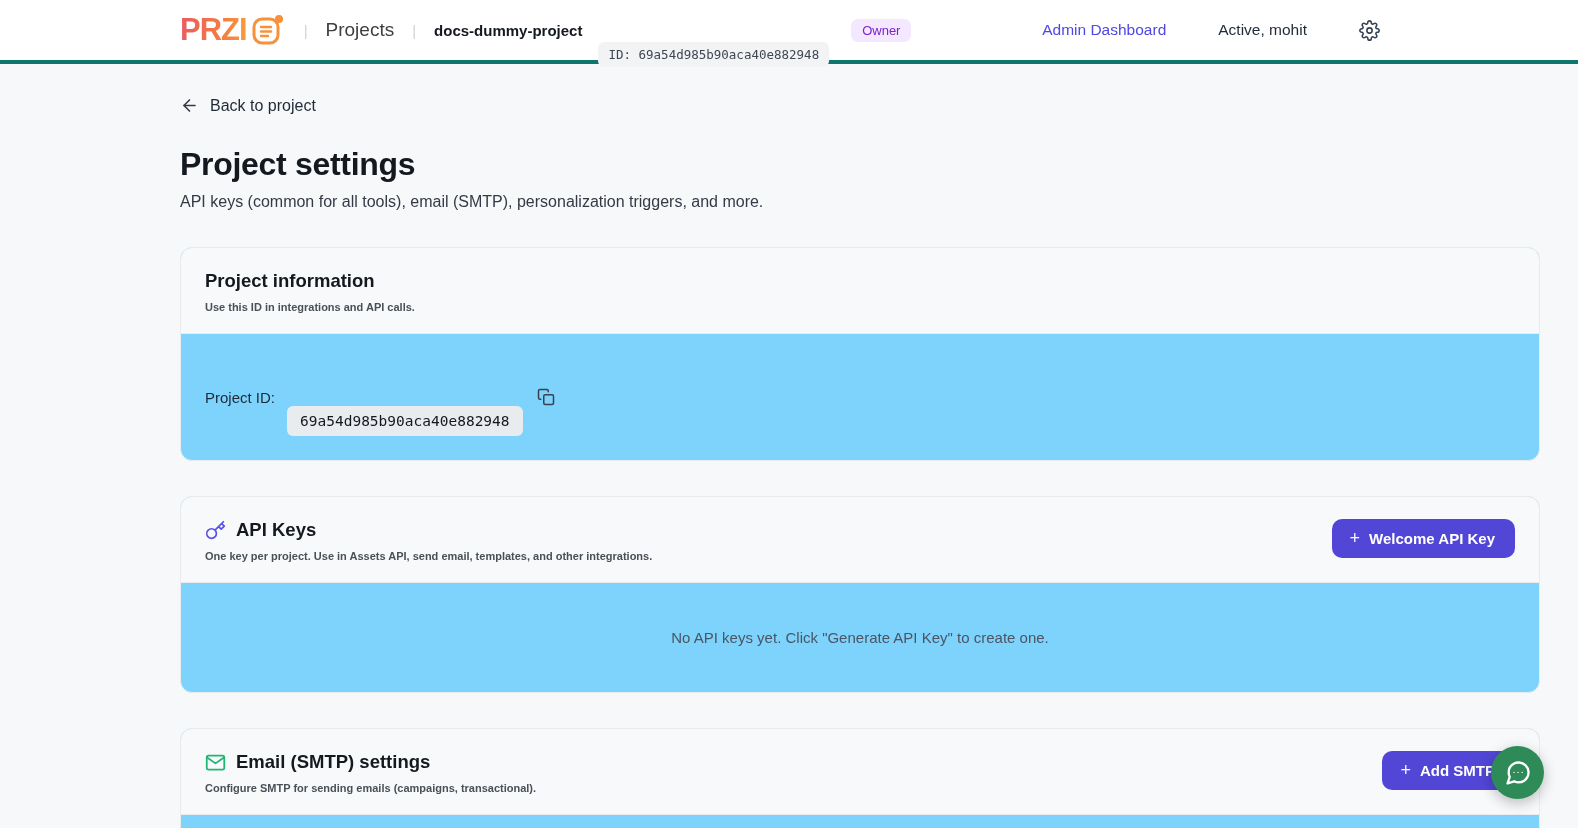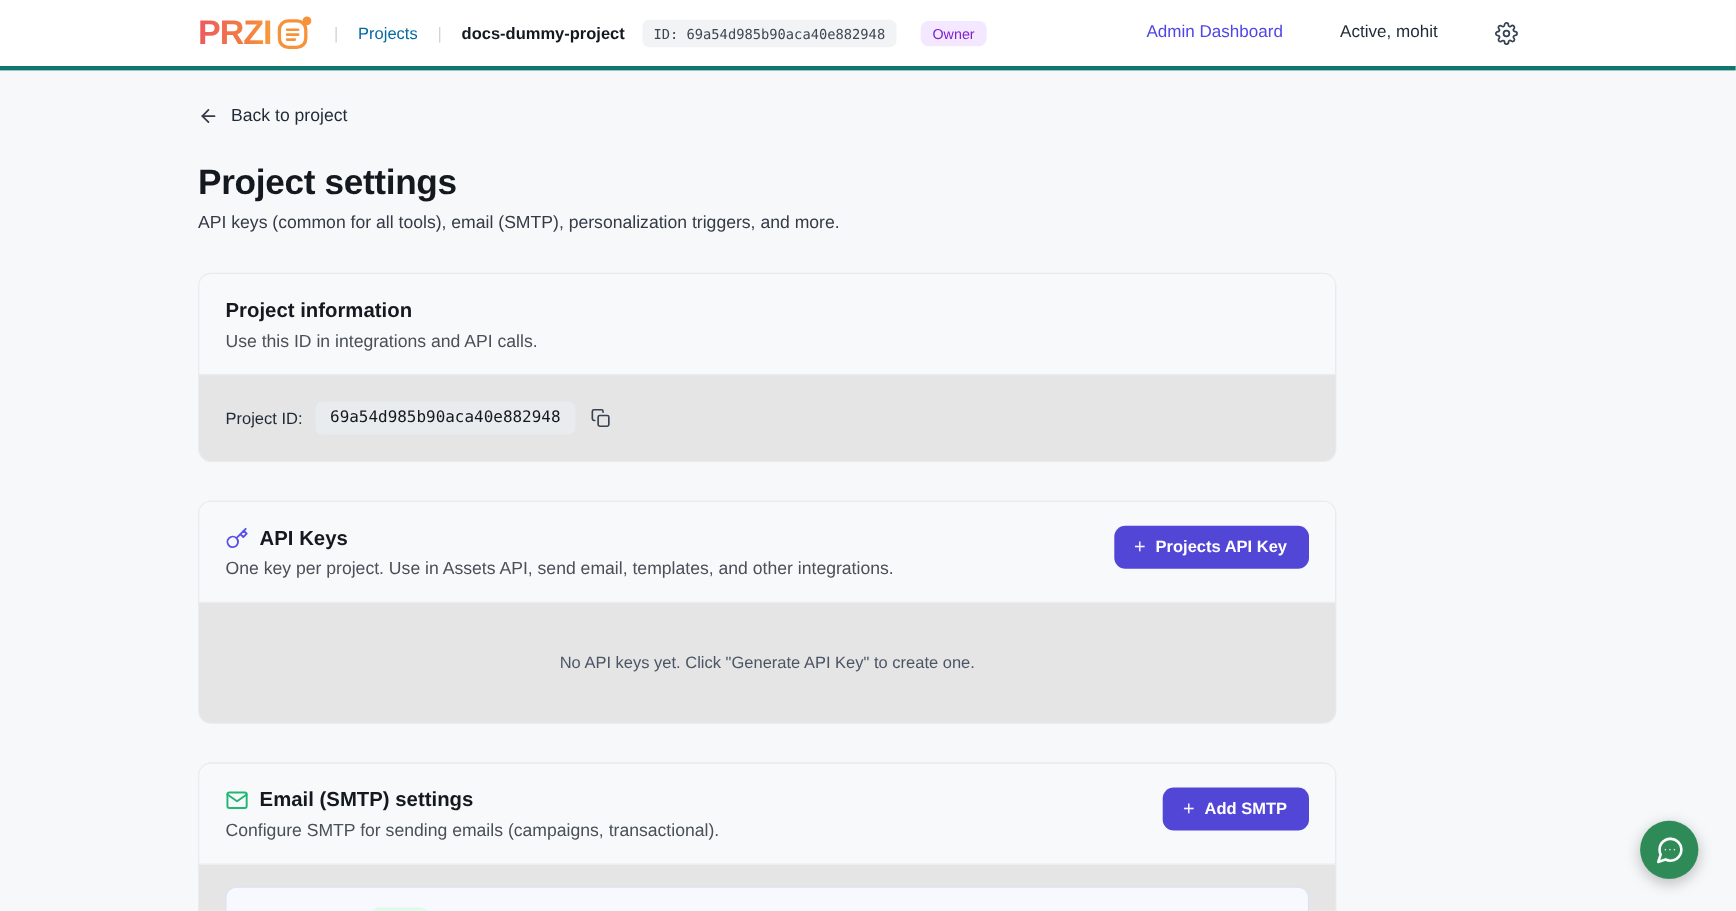--- a/index.html
+++ b/index.html
@@ -3,21 +3,21 @@
 <meta charset="utf-8">
 <style>
   * { margin: 0; padding: 0; box-sizing: border-box; }
   html, body { width: 1578px; height: 828px; overflow: hidden; }
   body {
     font-family: "Liberation Sans", "DejaVu Sans", sans-serif;
     background: #f7f8fa;
     color: #111827;
     position: relative;
   }
-  .mono { font-family: "DejaVu Sans Mono", "Liberation Mono", monospace; }
+  .mono { font-family: "DejaVu Sans Mono", "Liberation Mono", monospace; margin-top: 48px; }
 
   
   .top-header {
     height: 64px;
     background: #ffffff;
     border-bottom: 4px solid #0f766e;
     display: flex;
     align-items: center;
     justify-content: space-between;
     padding: 0 198px 0 180px;
@@ -27,21 +27,21 @@
   .logo-text {
     font-size: 31px;
     font-weight: 800;
     letter-spacing: -1px;
     background: linear-gradient(90deg, #ec5a60 0%, #f4813f 70%, #f89b3d 100%);
     -webkit-background-clip: text;
     background-clip: text;
     -webkit-text-fill-color: transparent;
   }
   .sep { color: #ced4da; font-size: 15px; padding: 0 2px; }
-  .nav-link { font-size: 15px; color: #0369a1; text-decoration: none; cursor: pointer; }
+  .nav-link { font-size: 19px; color: #404040; text-decoration: none; cursor: pointer; }
   .project-name { font-size: 15px; font-weight: 700; color: #14181f; }
   .id-badge {
     background: #f1f3f5;
     color: #3f4754;
     font-size: 12.5px;
     padding: 5px 10px;
     border-radius: 6px;
     white-space: nowrap;
   }
   .owner-badge {
@@ -59,39 +59,39 @@
   
   .main { padding: 32px 0 0 180px; width: 1386px; }
   .back-link {
     display: inline-flex; align-items: center; gap: 11px;
     font-size: 16px; color: #1f2937; text-decoration: none; cursor: pointer;
   }
   .page-title { font-size: 32px; font-weight: 800; color: #14181f; margin-top: 27px; letter-spacing: -0.3px; }
   .page-subtitle { font-size: 16px; color: #343a46; margin-top: 10px; }
 
   .card {
-    width: 1035px;
+    width: 1360px;
     border: 1px solid #e9ecef;
     border-radius: 12px;
-    background: #e5e5e5;
+    background: #7dd3fc;
     margin-top: 35px;
     overflow: hidden;
   }
   .card:first-of-type { margin-top: 36px; }
   .card-head {
     background: #f8f9fa;
     padding: 22px 24px 20px 24px;
     border-bottom: 1px solid #e9ecef;
     display: flex;
     align-items: flex-start;
     justify-content: space-between;
   }
   .card-title { font-size: 18.5px; font-weight: 700; color: #14181f; }
   .card-title-row { display: flex; align-items: center; gap: 10px; }
-  .card-sub { font-size: 16px; color: #495057; margin-top: 9px; }
+  .card-sub { font-size: 11px; color: #495057; margin-top: 9px; font-weight: bold; }
 
   .card-body { padding: 24px; }
   .id-row { display: flex; align-items: center; gap: 12px; }
   .id-label { font-size: 15px; color: #1f2937; }
   .id-value {
     background: #e9ecef;
     color: #14181f;
     font-size: 14.5px;
     padding: 7px 13px;
     border-radius: 6px;
@@ -241,21 +241,21 @@
             <svg width="21" height="21" viewBox="0 0 24 24" fill="none" stroke="#5b51e8" stroke-width="2" stroke-linecap="round" stroke-linejoin="round">
               <path d="M21 2l-2 2m-7.61 7.61a5.5 5.5 0 1 1-7.778 7.778 5.5 5.5 0 0 1 7.777-7.777zm0 0L15.5 7.5m0 0l3 3L22 7l-3-3m-3.5 3.5L19 4"></path>
             </svg>
           </span>
           <span class="card-title">API Keys</span>
         </div>
         <div class="card-sub">One key per project. Use in Assets API, send email, templates, and other integrations.</div>
       </div>
       <button class="btn-primary">
         <span class="btn-plus">+</span>
-        <span>Projects API Key</span>
+        <span>Welcome API Key</span>
       </button>
     </div>
     <div class="empty-state">No API keys yet. Click "Generate API Key" to create one.</div>
   </section>
 
   
   <section class="card">
     <div class="card-head">
       <div>
         <div class="card-title-row">

